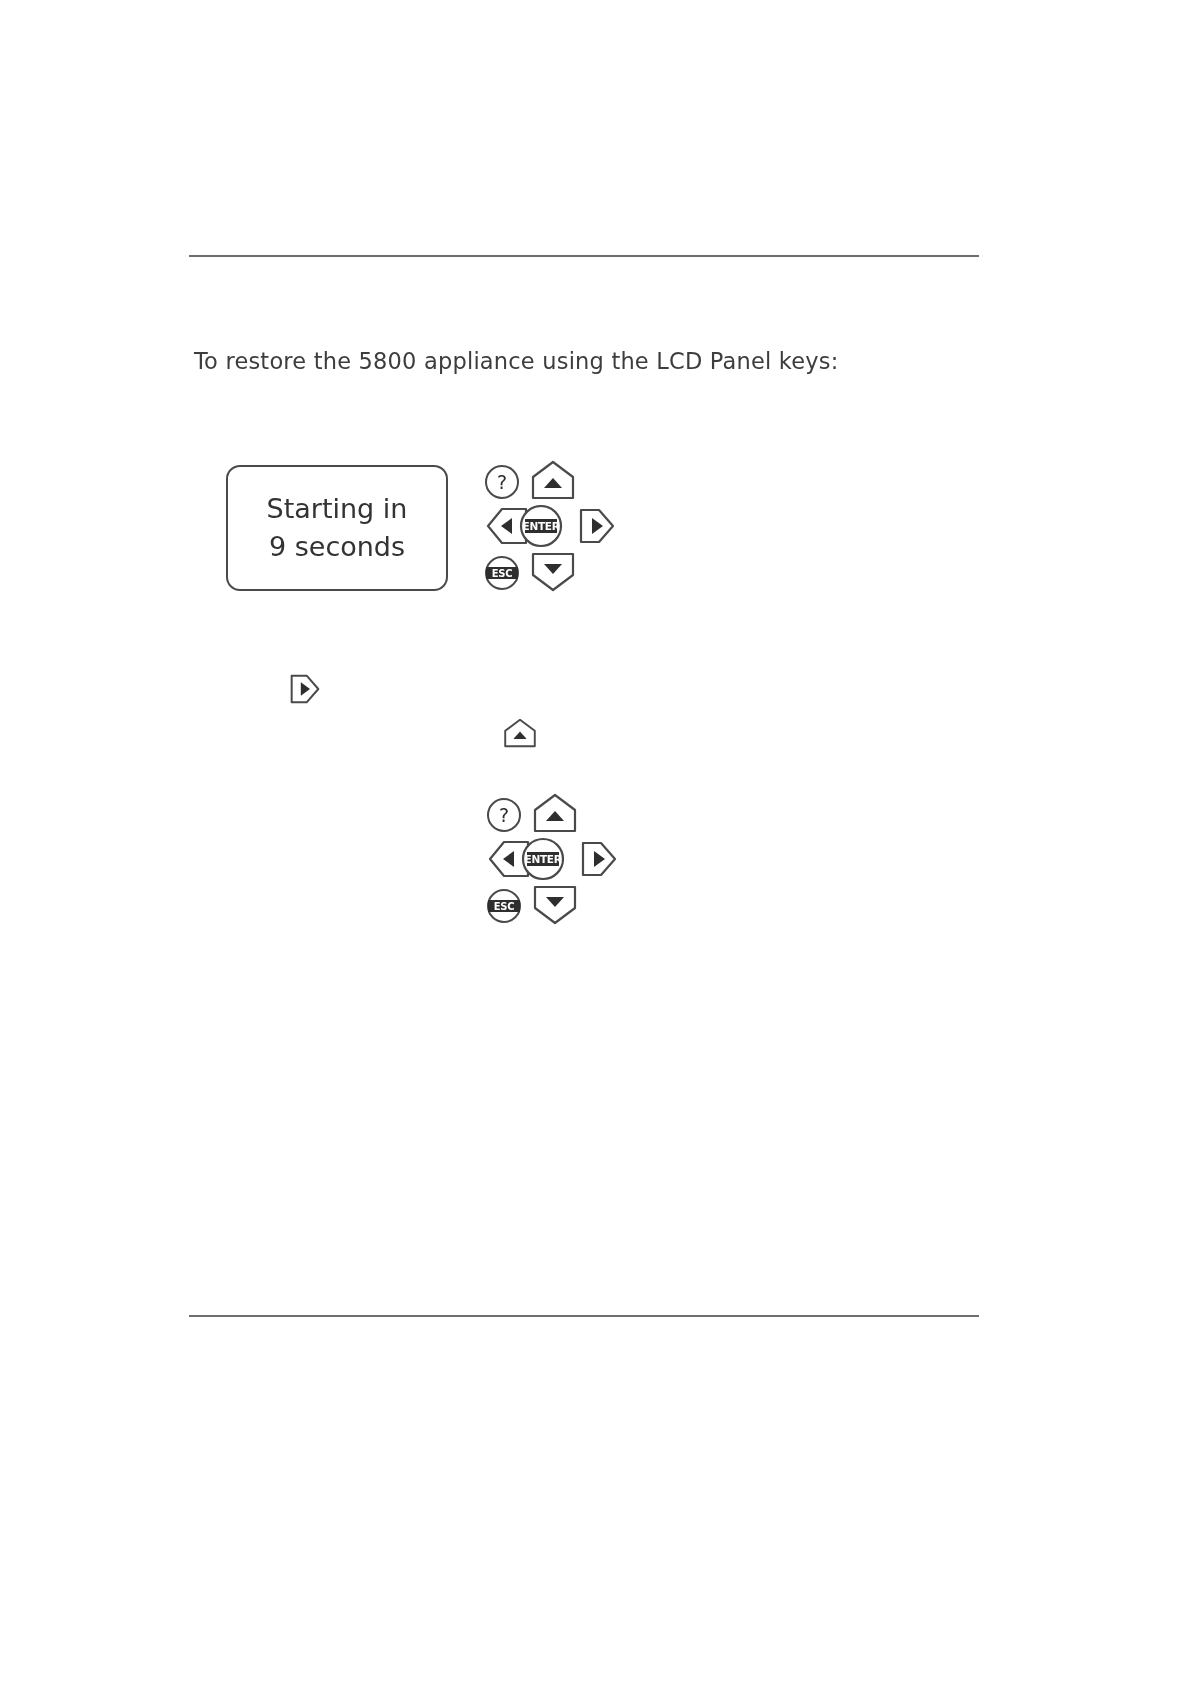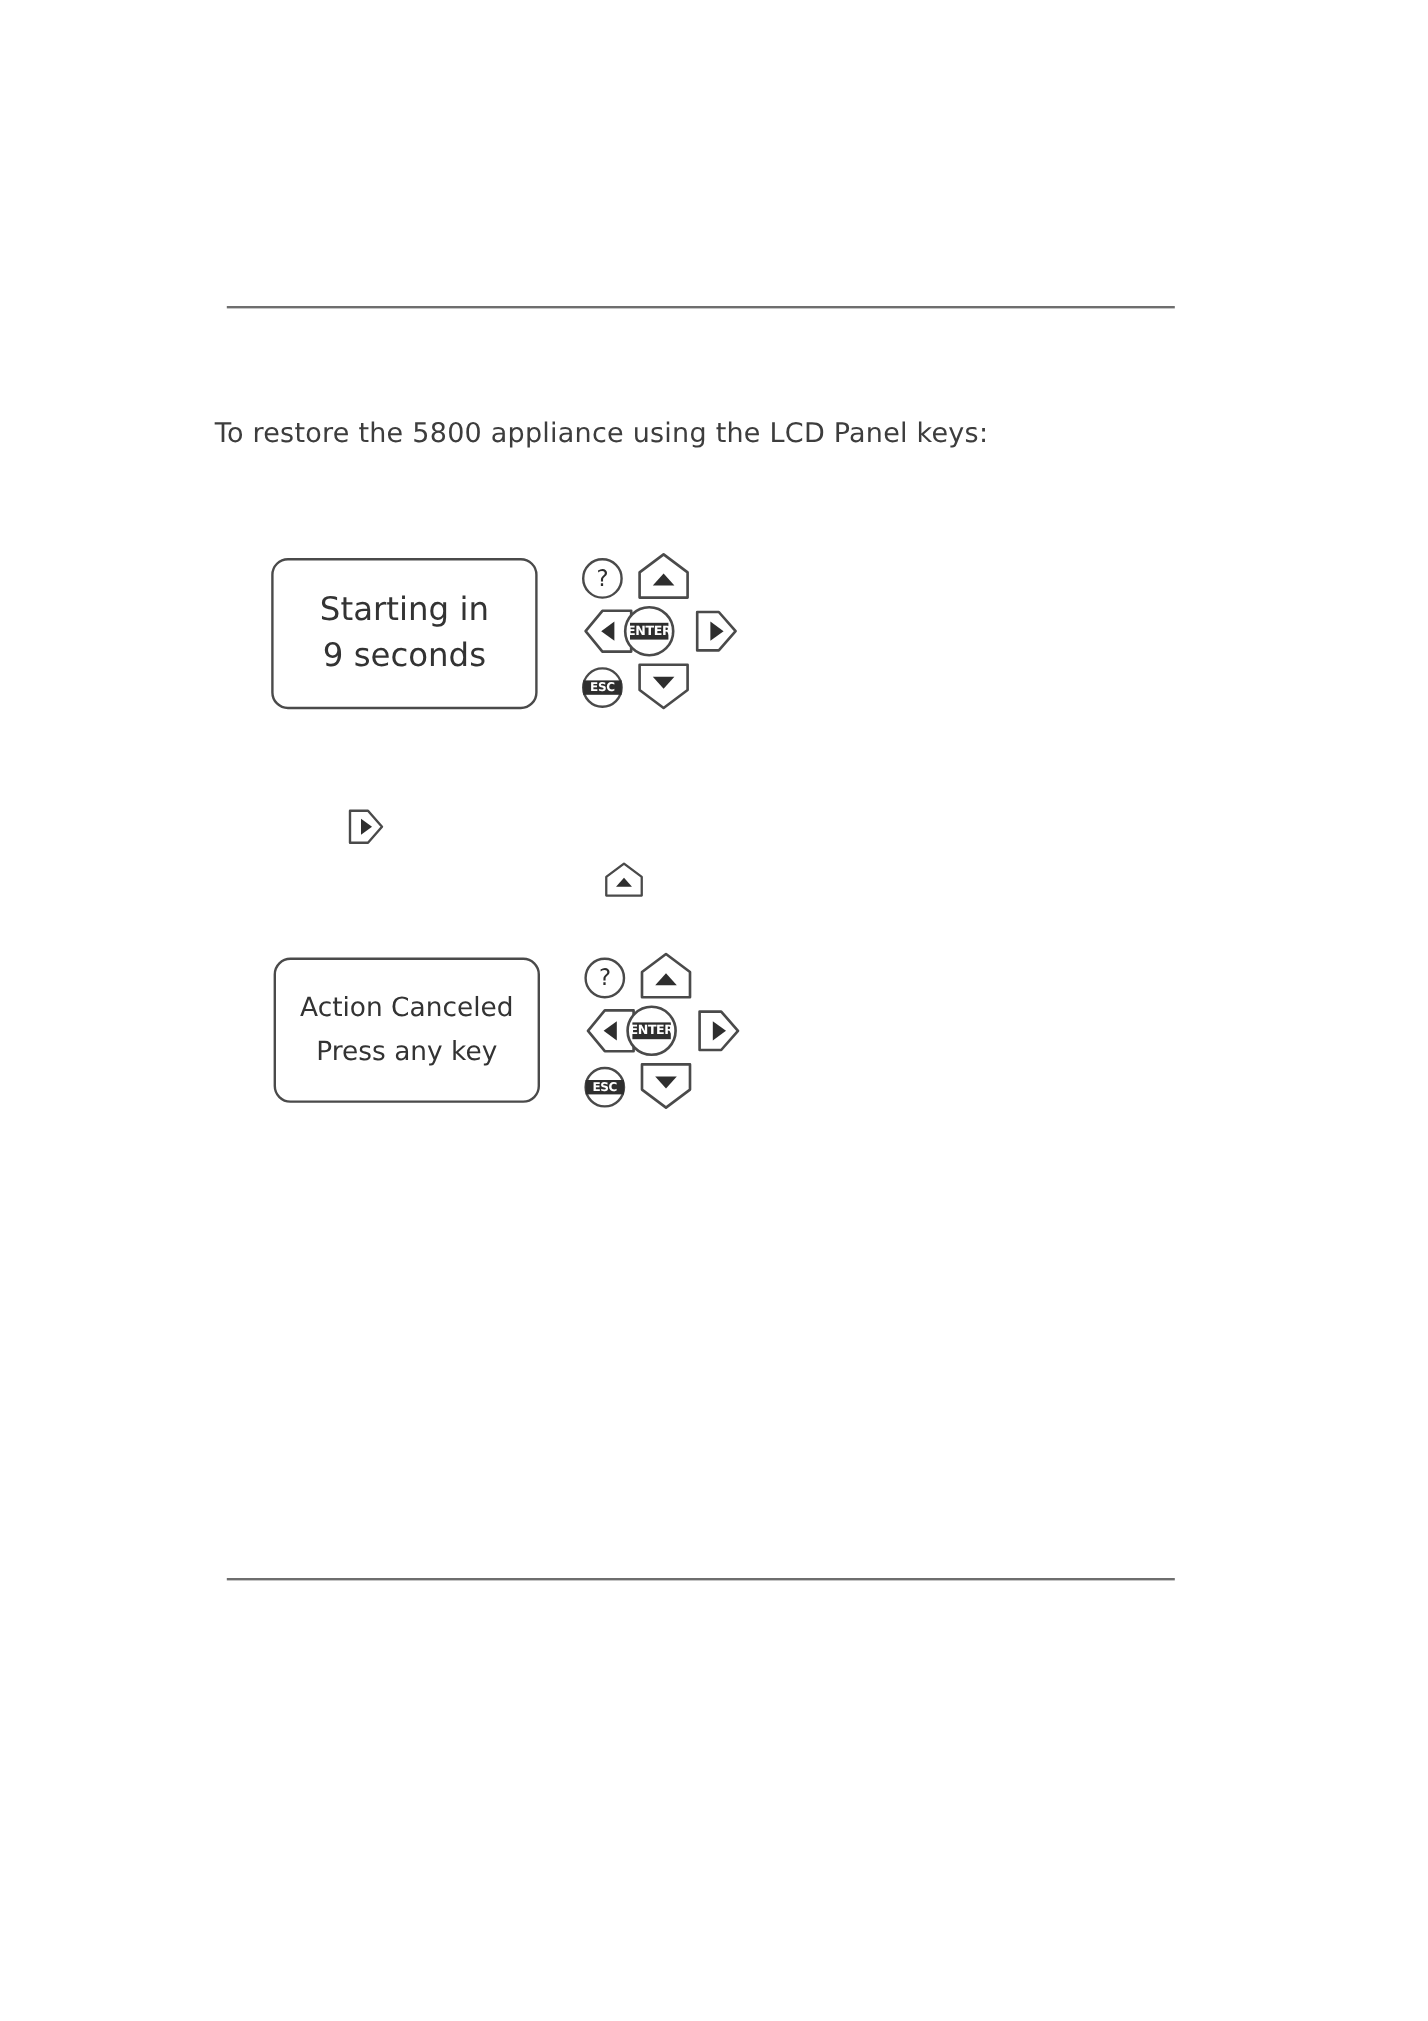--- a/index.html
+++ b/index.html
@@ -28,21 +28,21 @@
     width: 790px;
     height: 2px;
     background: #6e6e6e;
   }
   .rule.top    { top: 255px; }
   .rule.bottom { top: 1315px; }
 
   
   .intro {
     position: absolute;
-    left: 179px;
+    left: 194px;
     top: 348px;
     font-size: 22.5px;
     letter-spacing: 0.2px;
     color: #3d3d3d;
     white-space: nowrap;
     font-family: "DejaVu Sans", sans-serif;
   }
 
   
   .lcd {
@@ -205,24 +205,20 @@
     </svg>
   </div>
 
   <div class="inline-key" id="inline-up">
     <svg viewBox="0 0 46 40" width="34" height="30">
       <path d="M3 38 L3 17 L23 2 L43 17 L43 38 Z" fill="#ffffff" stroke="#4a4a4a" stroke-width="2.6" stroke-linejoin="round"></path>
       <path d="M14 28 L23 18 L32 28 Z" fill="#2e2e2e"></path>
     </svg>
   </div>
 
-  <div class="lcd" id="lcd-canceled">
-    <div class="lcd-line">Action Canceled</div>
-    <div class="lcd-line">Press any key</div>
-  </div>
 
   <div class="keypad" id="keypad-two">
 
     <div class="key key-help">
       <svg viewBox="0 0 36 36" width="36" height="36">
         <circle cx="18" cy="18" r="16" fill="#ffffff" stroke="#4a4a4a" stroke-width="2"></circle>
       </svg>
       <span class="key-label lbl-help">?</span>
     </div>
 

